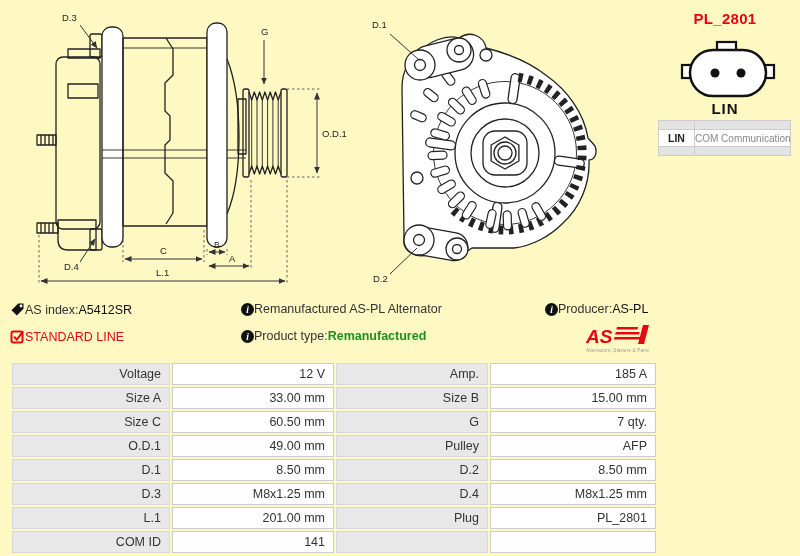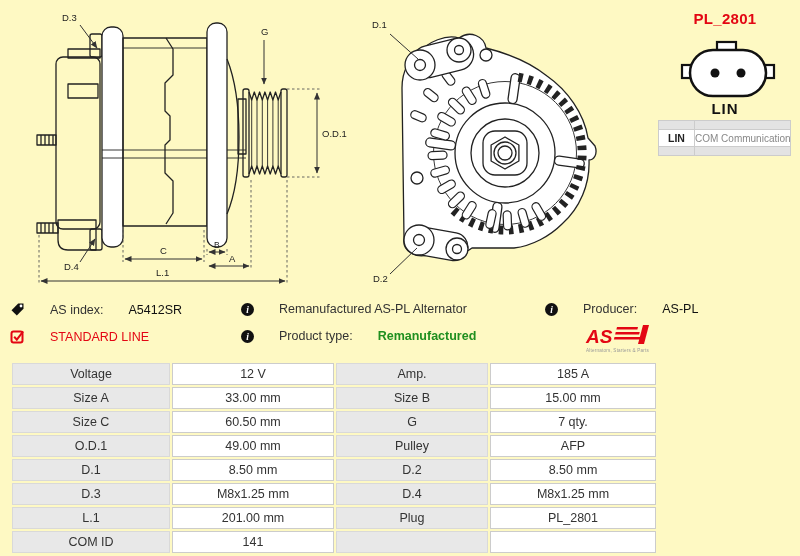--- a/index.html
+++ b/index.html
@@ -17,35 +17,35 @@
   table.mini { position:absolute; left:658px; top:120px; border-collapse:collapse;
     width:132px; table-layout:fixed; }
   table.mini td { border:1px solid #ccc; padding:0; }
   td.mini-strip { height:8px; background:#e3e3e3; }
   td.mini-key { height:16px; background:#fff; font-size:10.5px; font-weight:bold;
     color:#222; text-align:center; }
   td.mini-val { height:16px; background:#fff; font-size:10px; color:#888;
     padding-left:4px; white-space:nowrap; }
 
   
-  .info-line { position:absolute; display:flex; align-items:flex-end; gap:25px;
+  .info-line { position:absolute; display:flex; align-items:flex-end; gap:0;
     font-size:12.5px; color:#333; white-space:nowrap; }
   .b { font-weight:normal; color:#111; }
   .red-b { font-weight:normal; color:#e30613; }
   .green-b { font-weight:bold; color:#1f8f1f; }
   .info-icon { display:inline-flex; width:13px; height:13px; border-radius:50%;
     background:#111; color:#fff; font-size:9.5px; font-weight:bold; font-style:italic;
     align-items:center; justify-content:center; flex:0 0 auto;
     font-family:"Liberation Serif", serif; }
 
   
   table.spec { position:absolute; left:10px; top:361px; width:646px;
     border-collapse:separate; border-spacing:2px; table-layout:fixed;
     font-size:12.5px; color:#333; }
-  table.spec td { height:20px; padding:0 8px; text-align:center; vertical-align:middle;
+  table.spec td { height:20px; padding:0 8px; text-align:right; vertical-align:middle;
     white-space:nowrap; overflow:hidden; }
   td.lbl { background:#e8e8e8; border:1px solid #d9d9d9; }
   td.val { background:#ffffff; border:1px solid #cccccc; }
 
   
   svg .ln { stroke:#222; fill:none; stroke-width:1.3; stroke-linejoin:round; }
   svg .fw { stroke:#222; fill:#fff; stroke-width:1.3; stroke-linejoin:round; }
   svg .thin { stroke:#222; fill:none; stroke-width:.9; }
   svg .dim { stroke:#333; fill:none; stroke-width:1; }
   svg .dot { stroke:#555; fill:none; stroke-width:.9; stroke-dasharray:2.5 2.5; }

